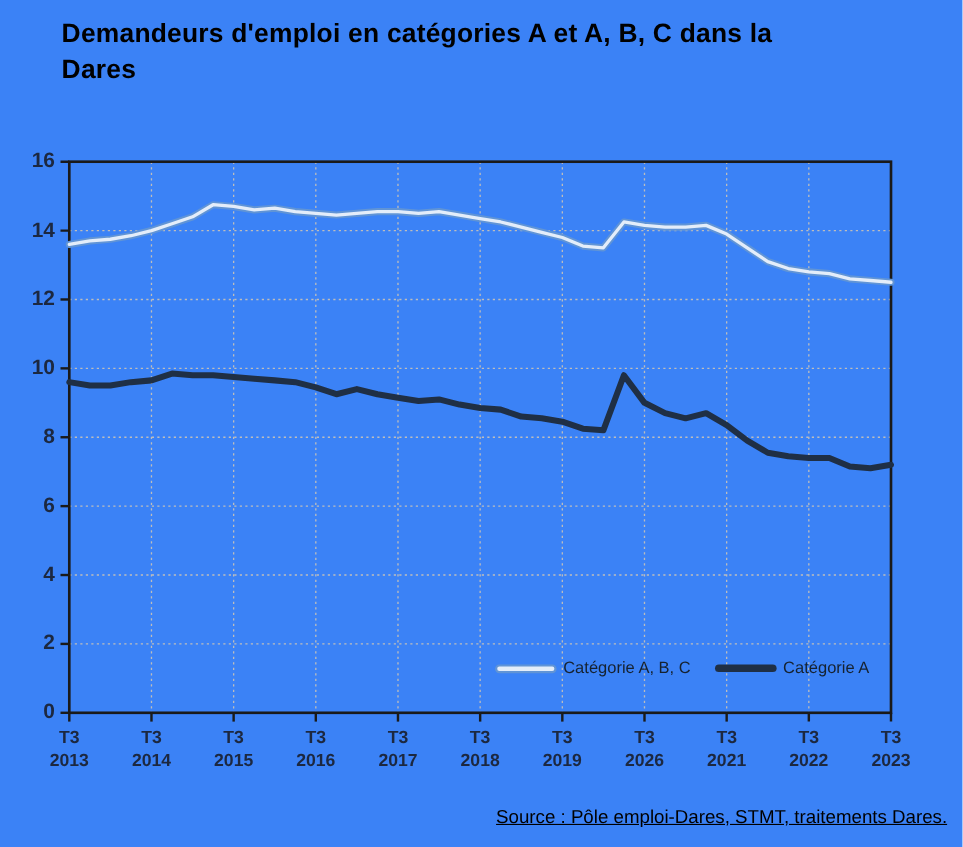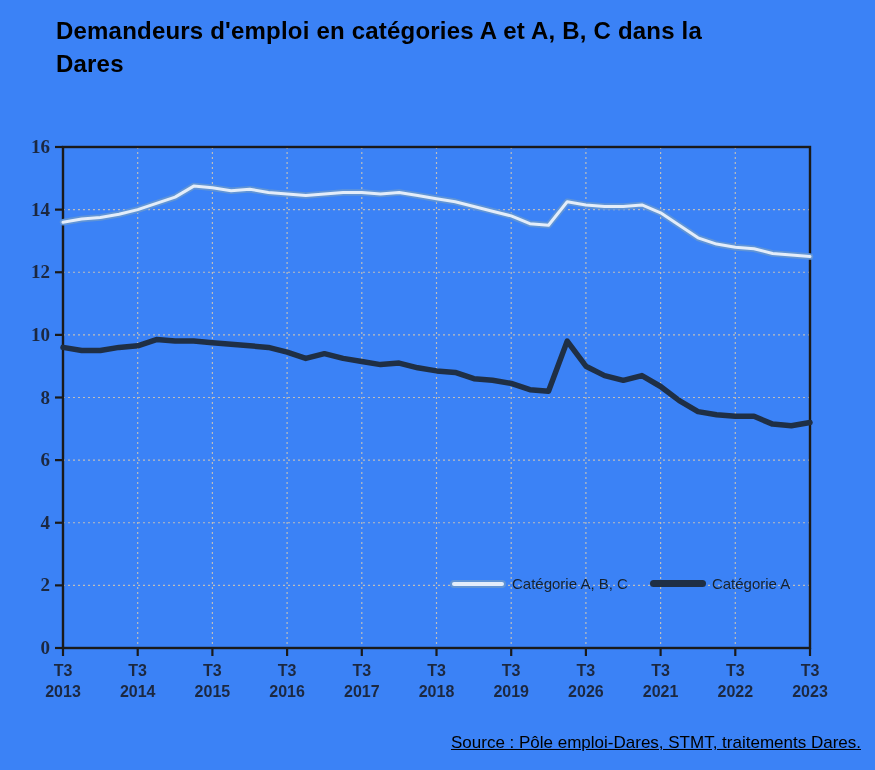--- a/index.html
+++ b/index.html
@@ -12,28 +12,28 @@
     font-size:24px;font-weight:bold;color:#000;line-height:33px;letter-spacing:0.2px;
   }
   .subtitle{
     position:absolute;left:46px;top:90px;width:820px;
     font-size:17px;color:#111;
   }
   .chart{position:absolute;left:0;top:130px;width:875px;height:590px;}
   .chart svg{position:absolute;left:0;top:0;}
   .ylabel{
     position:absolute;width:44px;text-align:right;height:22px;line-height:22px;
-    font-size:19px;font-weight:bold;color:#1c2840;font-family:Liberation Serif, serif;
+    font-size:19px;font-weight:bold;color:#1c2840;
   }
   .xlabel{
     position:absolute;width:64px;text-align:center;
     font-size:16px;font-weight:bold;color:#1c2840;line-height:21px;
   }
   .legend{
-    position:absolute;left:450px;top:445px; 
+    position:absolute;left:450px;top:469px; 
     display:flex;align-items:flex-start;
   }
   .legend-item{display:flex;align-items:center;margin-right:22px;}
   .legend-item:last-child{margin-right:0;}
   .legend-sample{width:56px;height:7px;border-radius:5px;margin-right:6px;}
   .legend-sample.abc{border:2px solid #6094d6;background:#e3edfa;height:4px;width:52px;}
   .legend-sample.a{background:#1f2f45;}
   .legend-label{font-size:15px;color:#16222f;}
   .source{
     position:absolute;right:14px;top:733px;width:600px;text-align:right;

